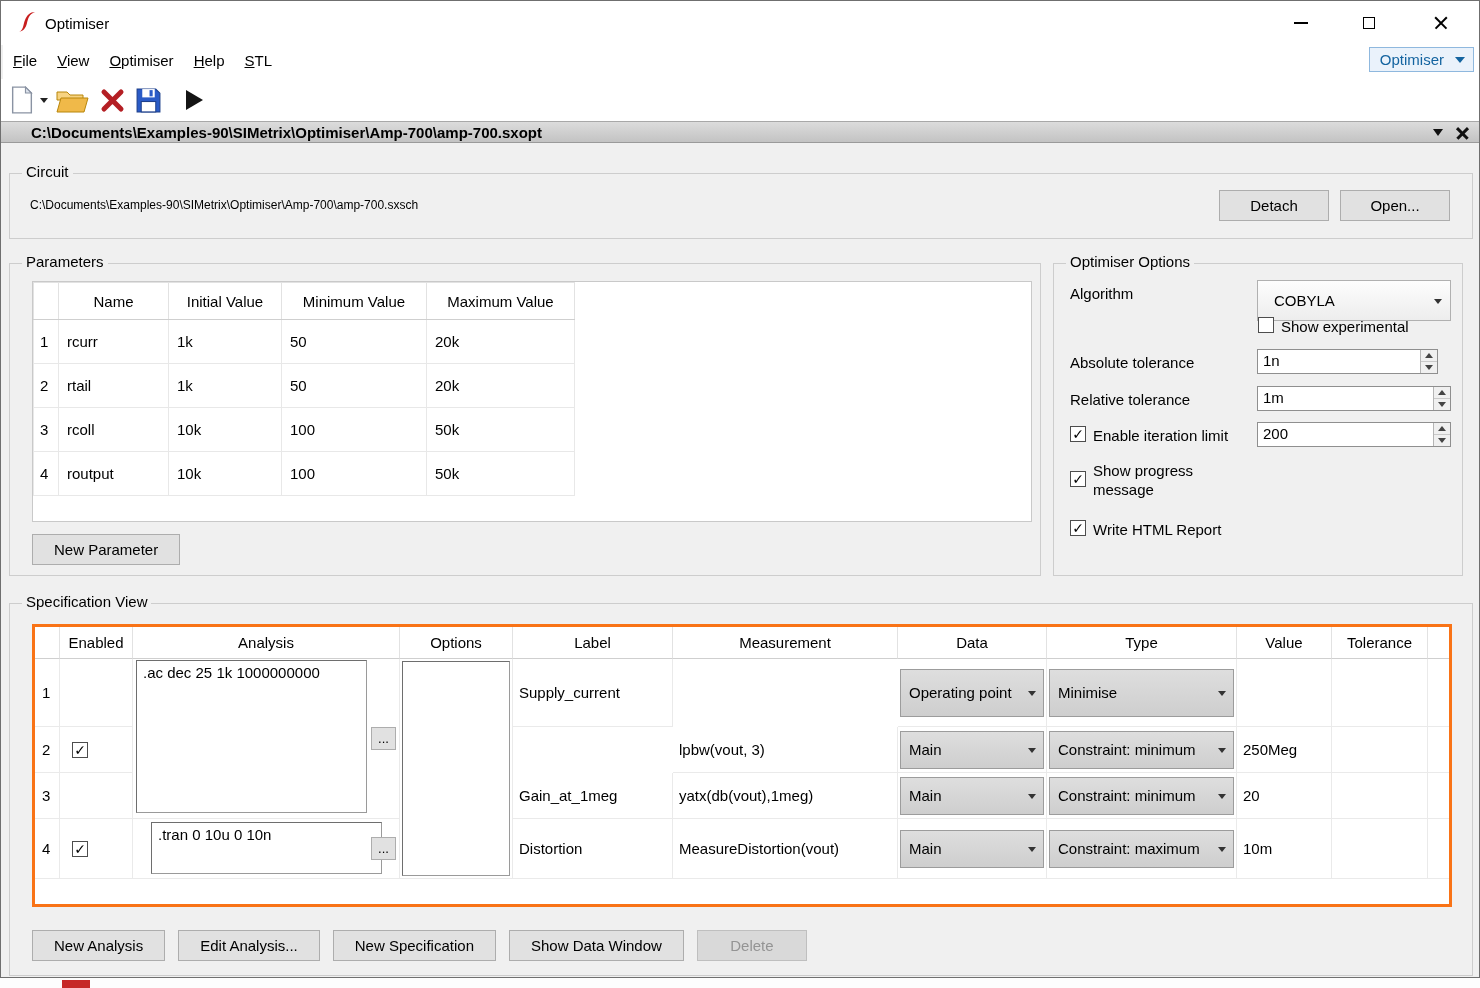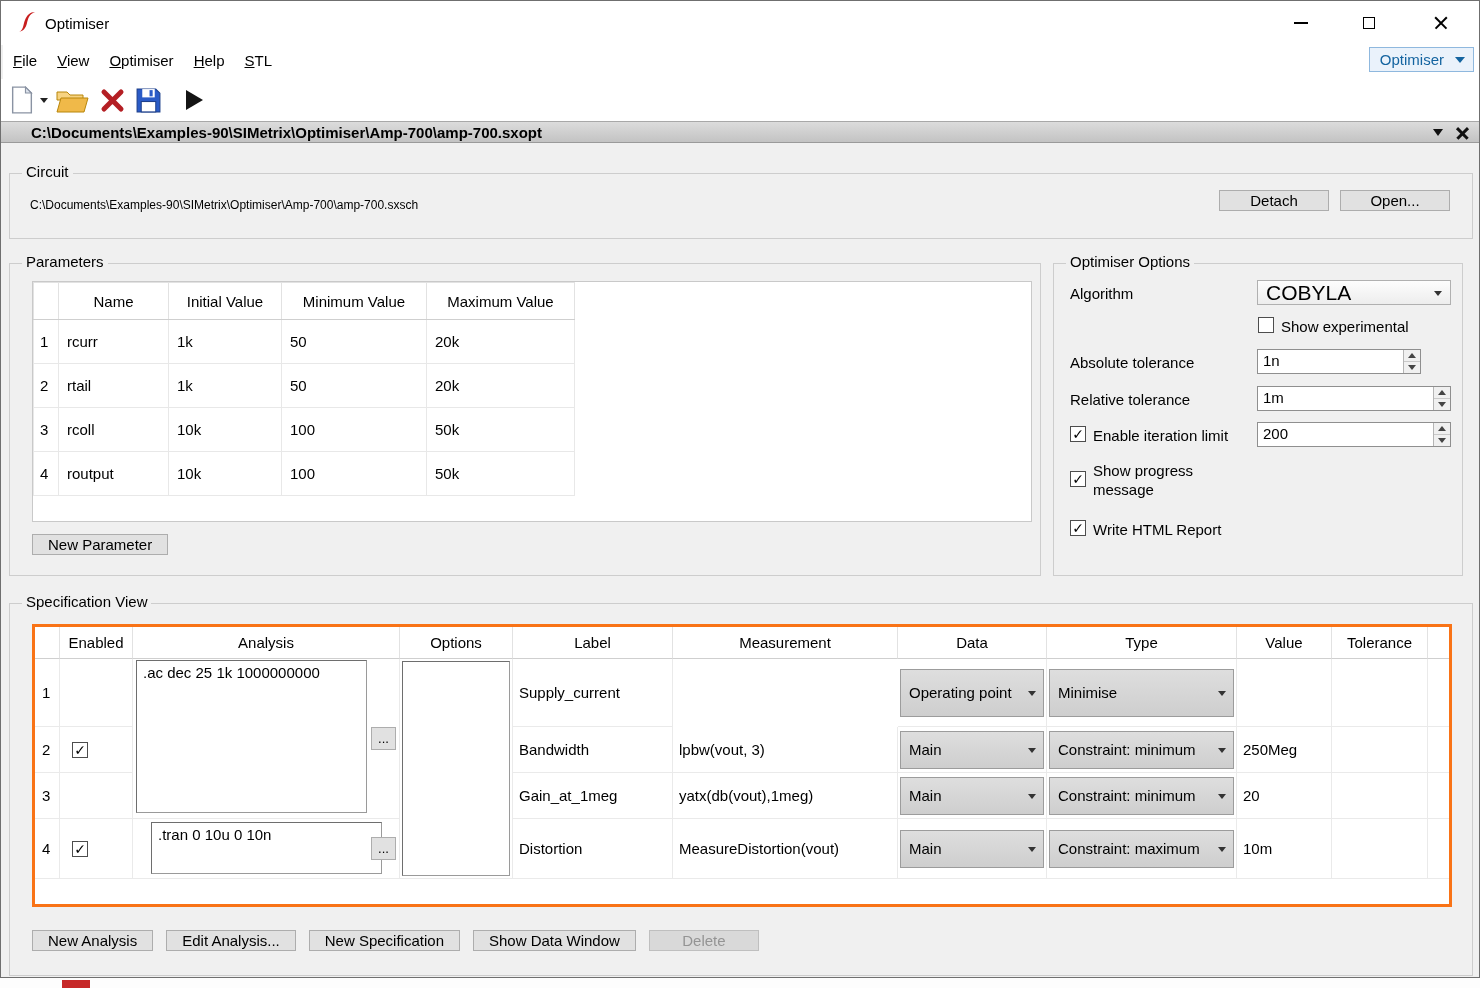--- a/index.html
+++ b/index.html
@@ -45,40 +45,40 @@
 
   
   .groupbox { position:absolute; border:1px solid #cdcdcd; }
   .gb-label { position:absolute; top:-11px; left:12px; background:#f0f0f0; padding:0 4px; font-size:15px; white-space:nowrap; }
   .gb-circuit { left:8px; top:172px; width:1464px; height:66px; }
   .gb-params { left:8px; top:262px; width:1032px; height:313px; }
   .gb-options { left:1052px; top:262px; width:410px; height:313px; }
   .gb-spec { left:8px; top:602px; width:1464px; height:373px; }
 
   
-  .btn { background:#e1e1e1; border:1px solid #adadad; font-family:inherit; font-size:15px; color:#000; height:21px; display:inline-flex; align-items:center; justify-content:center; padding:0 15px; white-space:nowrap; }
+  .btn { background:#e1e1e1; border:1px solid #adadad; font-family:inherit; font-size:15px; color:#000; height:31px; display:inline-flex; align-items:center; justify-content:center; padding:0 21px; white-space:nowrap; }
   .btn.disabled { background:#d9d9d9; color:#949494; border-color:#bfbfbf; }
 
   .circuit-path { position:absolute; left:20px; top:24px; font-size:12px; }
   .btn-detach { position:absolute; right:143px; top:16px; width:110px; }
   .btn-open { position:absolute; right:22px; top:16px; width:110px; }
 
   
   .params-viewport { position:absolute; left:22px; top:17px; width:1000px; height:241px; background:#fff; border:1px solid #c9c9c9; overflow:hidden; }
   .ptable { border-collapse:collapse; table-layout:fixed; }
   .ptable th { height:37px; font-weight:normal; text-align:center; border:1px solid #e2e2e2; border-bottom:1px solid #cfcfcf; font-size:15px; }
   .ptable td { height:44px; border:1px solid #e8e8e8; padding-left:8px; font-size:15px; vertical-align:middle; }
   .ptable td.numcol { padding-left:6px; }
 
   .btn-newparam { position:absolute; left:22px; top:270px; }
 
   
   .oo-label { position:absolute; font-size:15px; white-space:nowrap; }
   .checkbox { position:absolute; width:16px; height:16px; background:#fff; border:1px solid #4d4d4d; font-size:14px; line-height:14px; text-align:center; font-weight:bold; color:#000; }
-  .combo-flat { position:absolute; height:25px; background:linear-gradient(#fdfdfd,#ededed); border:1px solid #b0b0b0; display:flex; align-items:center; padding-left:8px; font-size:21px; }
+  .combo-flat { position:absolute; height:41px; background:linear-gradient(#fdfdfd,#ededed); border:1px solid #b0b0b0; display:flex; align-items:center; padding-left:16px; font-size:15px; }
   .combo-caret { position:absolute; right:8px; top:50%; margin-top:-2px; width:0; height:0; border-left:4px solid transparent; border-right:4px solid transparent; border-top:5px solid #333; }
   .spin { position:absolute; height:25px; background:#fff; border:1px solid #8f8f8f; display:flex; }
   .spin-text { flex:1; padding:2px 5px 0 5px; font-size:15px; }
   .spin-btns { width:17px; border-left:1px solid #b5b5b5; display:flex; flex-direction:column; }
   .spin-up,.spin-down { flex:1; background:#f0f0f0; display:flex; align-items:center; justify-content:center; }
   .spin-up { border-bottom:1px solid #c9c9c9; }
   .tri-up { width:0; height:0; border-left:4px solid transparent; border-right:4px solid transparent; border-bottom:5px solid #444; }
   .tri-down { width:0; height:0; border-left:4px solid transparent; border-right:4px solid transparent; border-top:5px solid #444; }
 
   
@@ -259,21 +259,21 @@
     <span class="oo-label" style="left:16px; top:21px;">Algorithm</span>
     <div class="combo-flat" style="left:203px; top:16px; width:194px;">
       <span>COBYLA</span>
       <span class="combo-caret"></span>
     </div>
 
     <span class="checkbox" style="left:204px; top:53px;"></span>
     <span class="oo-label" style="left:227px; top:54px;">Show experimental</span>
 
     <span class="oo-label" style="left:16px; top:90px;">Absolute tolerance</span>
-    <div class="spin" style="left:203px; top:85px; width:164px;">
+    <div class="spin" style="left:203px; top:85px; width:181px;">
       <span class="spin-text">1n</span>
       <span class="spin-btns">
           <span class="spin-up">
             <span class="tri-up"></span>
           </span>
           <span class="spin-down">
             <span class="tri-down"></span>
           </span>
         </span>
     </div>
@@ -355,21 +355,20 @@
             </div>
         </div>
         <div class="sc txtc" style="grid-area:2/9"></div>
         <div class="sc txtc" style="grid-area:2/10"></div>
         <div class="sc nr" style="grid-area:2/11"></div>
 
         <div class="sc numc" style="grid-area:3/1">2</div>
         <div class="sc chkc" style="grid-area:3/2">
           <span class="checkbox">✓</span>
         </div>
-        <div class="sc txtc" style="grid-area:3/5">Bandwidth</div>
         <div class="sc txtc" style="grid-area:3/6">lpbw(vout, 3)</div>
         <div class="sc" style="grid-area:3/7">
           <div class="tcombo">
               <span>Main</span>
               <span class="combo-caret"></span>
             </div>
         </div>
         <div class="sc" style="grid-area:3/8">
           <div class="tcombo">
               <span>Constraint: minimum</span>

